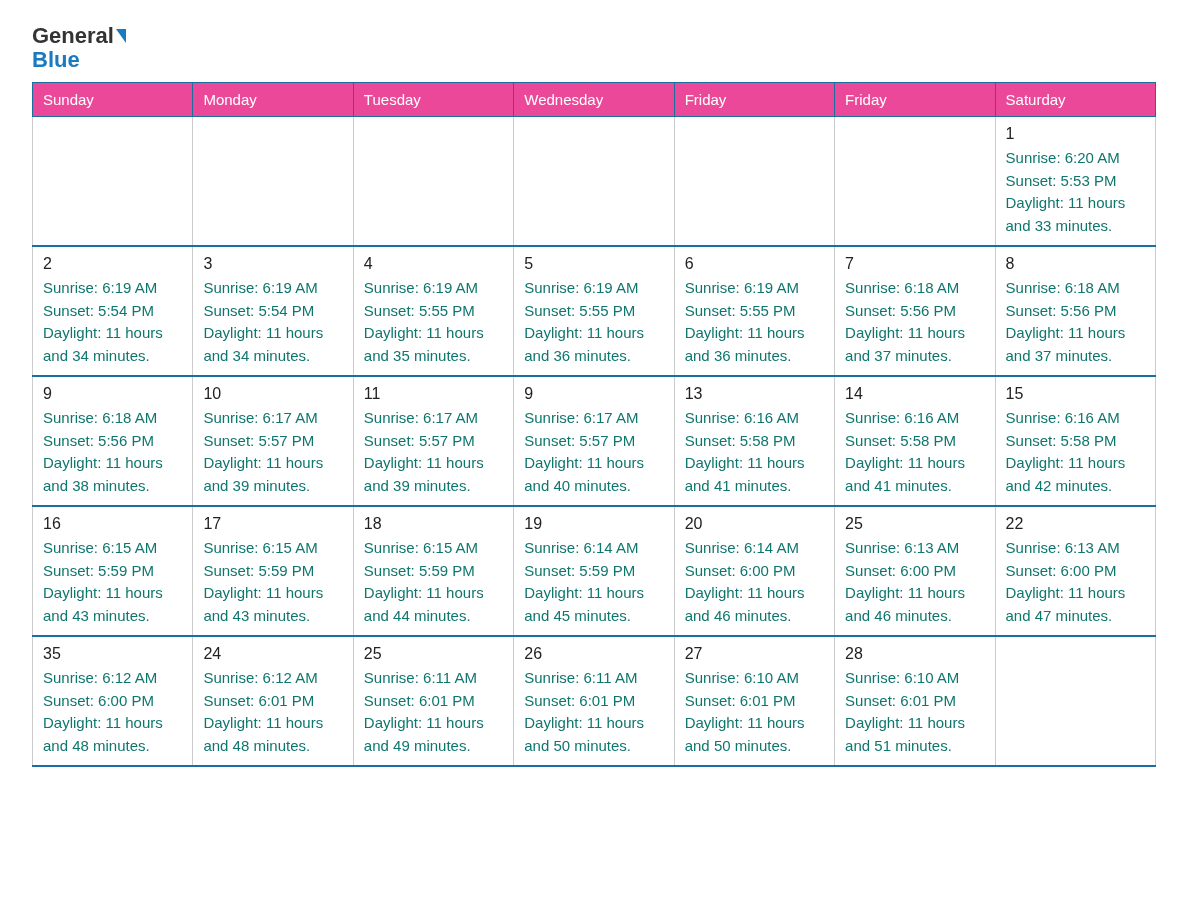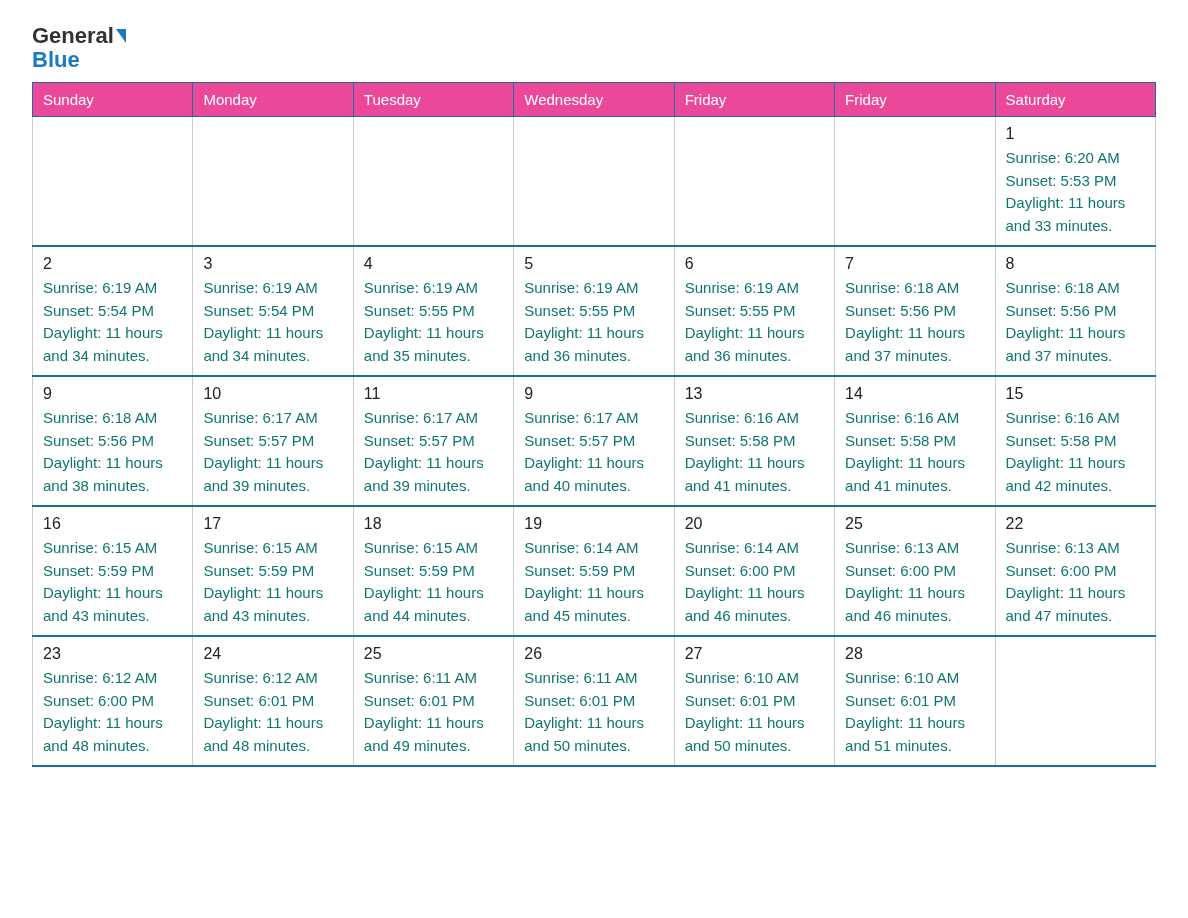--- a/index.html
+++ b/index.html
@@ -278,21 +278,21 @@
         </td>
         <td>
           <span class="day-number">22</span>
           <div class="day-info" style="white-space: pre-line;">Sunrise: 6:13 AM
 Sunset: 6:00 PM
 Daylight: 11 hours and 47 minutes.</div>
         </td>
       </tr>
       <tr>
         <td>
-          <span class="day-number">23</span>
+          <span class="day-number">35</span>
           <div class="day-info" style="white-space: pre-line;">Sunrise: 6:12 AM
 Sunset: 6:00 PM
 Daylight: 11 hours and 48 minutes.</div>
         </td>
         <td>
           <span class="day-number">24</span>
           <div class="day-info" style="white-space: pre-line;">Sunrise: 6:12 AM
 Sunset: 6:01 PM
 Daylight: 11 hours and 48 minutes.</div>
         </td>

